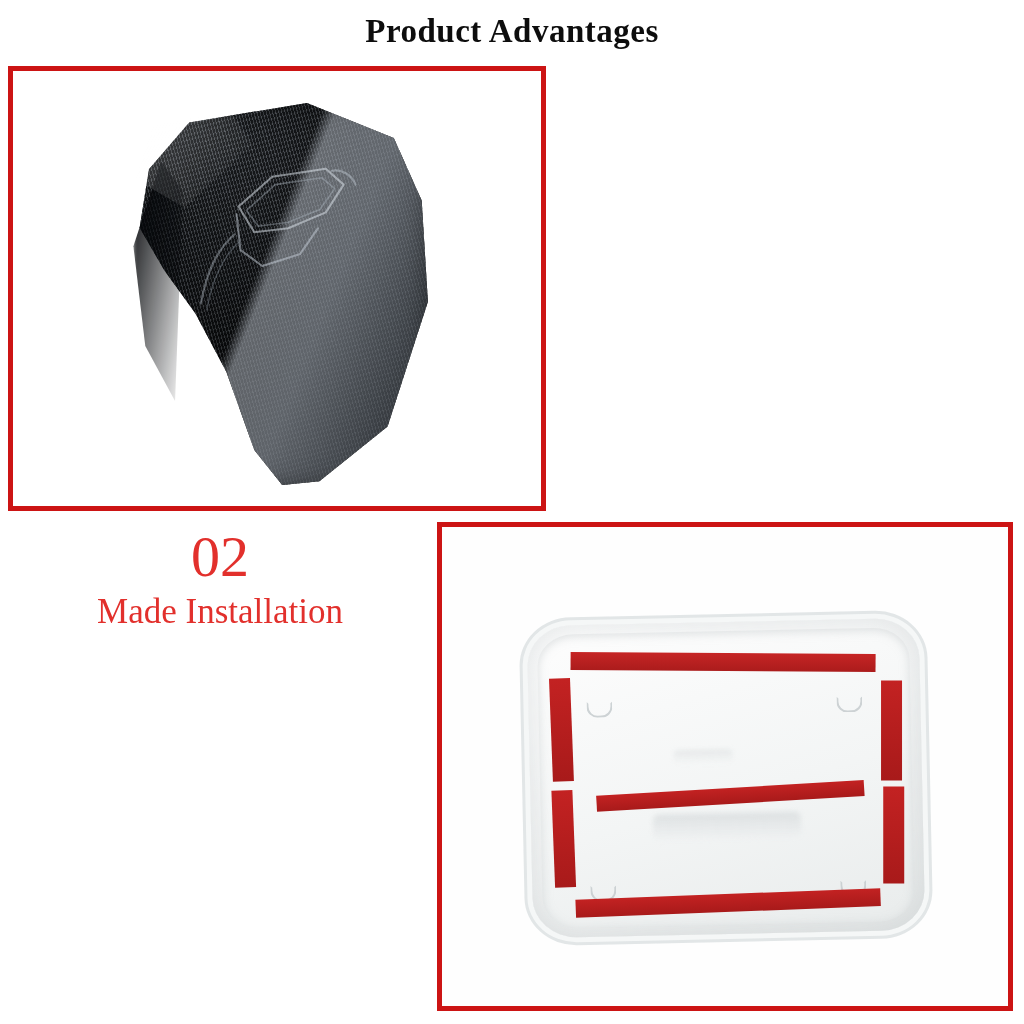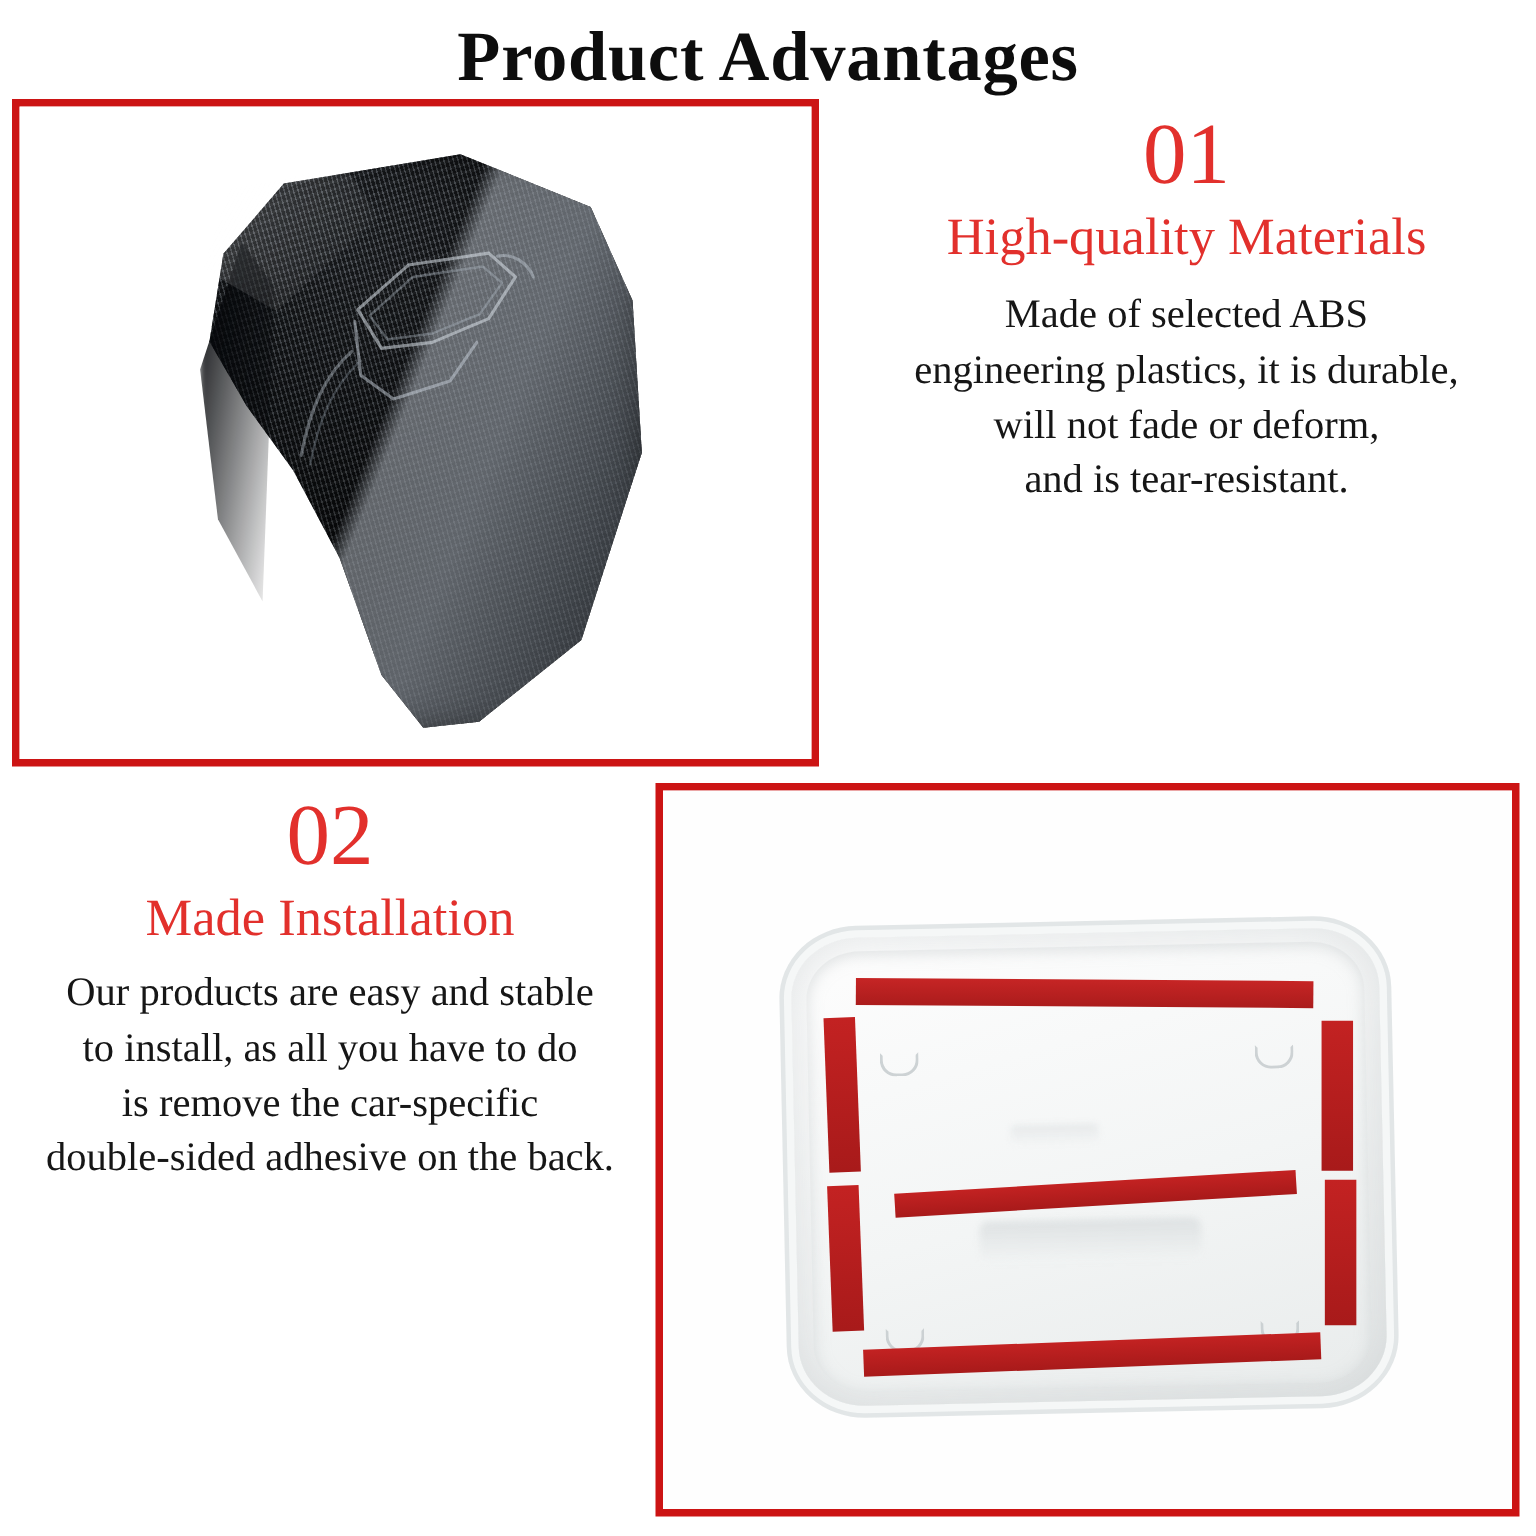--- a/index.html
+++ b/index.html
@@ -11,21 +11,21 @@
     position:relative;
   }
   .page{position:relative;width:1024px;height:1024px;background:#fff;}
 
   
   .title{
     position:absolute;left:0;top:14px;width:1024px;
     text-align:center;
     font-family:"Liberation Serif",serif;
     font-weight:bold;
-    font-size:47px;
+    font-size:33px;
     letter-spacing:.5px;
     color:#0d0d0d;
     line-height:1.05;
   }
 
   
   .frame{
     position:absolute;
     border:5px solid #cc1414;
     background:#ffffff;
@@ -211,36 +211,24 @@
             <path d="M60 60 L64 96 L86 112 L124 100 L142 74" stroke="rgba(205,214,224,.48)"></path>
             <path d="M24 150 C30 118, 40 96, 58 80" stroke="rgba(195,205,216,.40)"></path>
             <path d="M30 156 C36 124, 46 104, 62 88" stroke="rgba(160,172,184,.30)" stroke-width="1.5"></path>
             <path d="M156 16 C166 14, 176 20, 180 30" stroke="rgba(200,210,220,.42)"></path>
           </svg>
         </div>
       </div>
     </div>
   </div>
 
-  <div class="block-01">
-    <div class="num">01</div>
-    <div class="subtitle">High-quality Materials</div>
-    <div class="para">Made of selected ABS
-engineering plastics, it is durable,
-will not fade or deform,
-and is tear-resistant.</div>
-  </div>
 
   <div class="block-02">
     <div class="num">02</div>
     <div class="subtitle">Made Installation</div>
-    <div class="para">Our products are easy and stable
-to install, as all you have to do
-is remove the car-specific
-double-sided adhesive on the back.</div>
   </div>
 
   <div class="frame frame-br">
     <div class="photo2">
       <div class="panel">
         <div class="panel-inner">
           <div class="emboss"></div>
           <div class="emboss2"></div>
           <div class="clip c1"></div>
           <div class="clip c2"></div>

